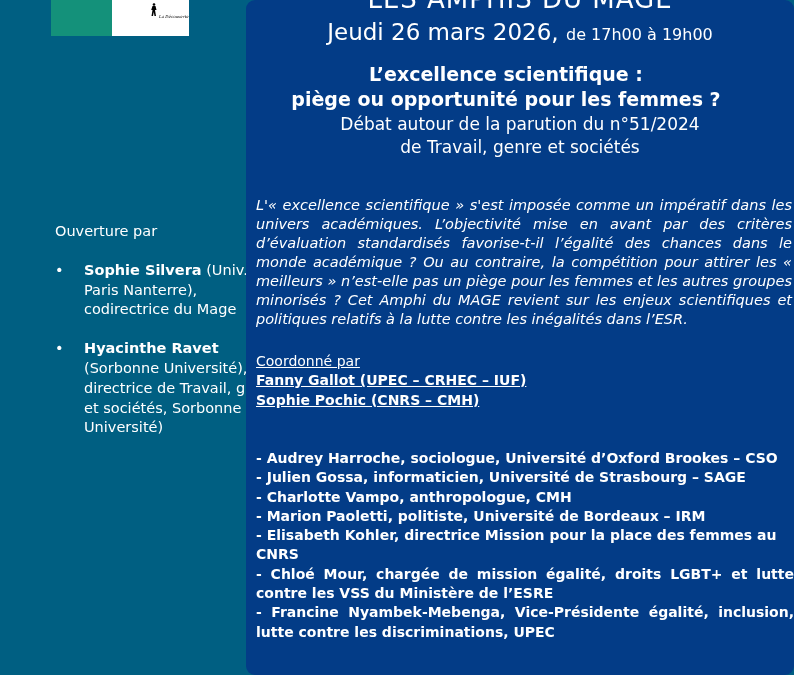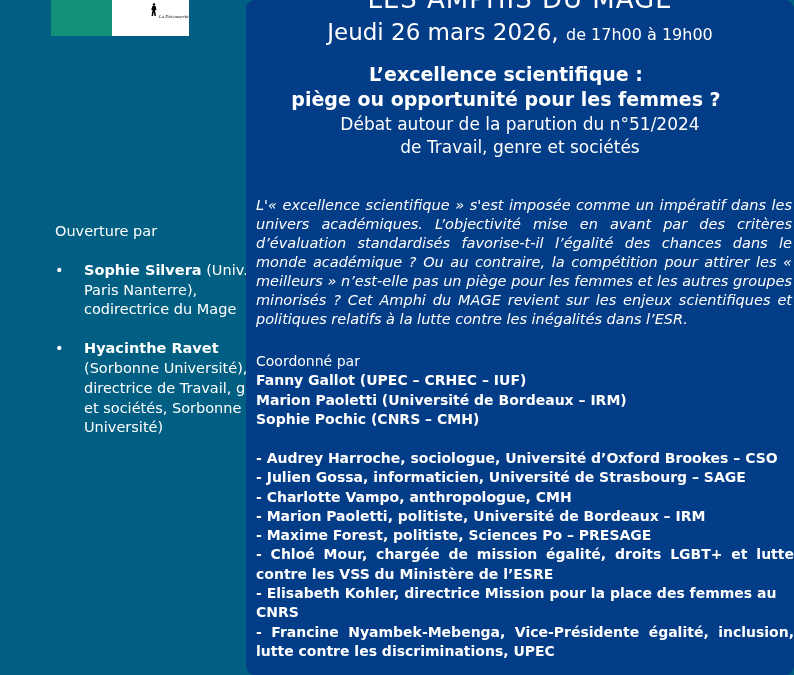--- a/index.html
+++ b/index.html
@@ -18,21 +18,21 @@
   .b { font-weight:bold; }
   .i { }
 
   .main { position:absolute; left:246px; top:0; width:548px; height:675px; background:#033c87;border-radius:9px; }
   .title-cut { position:absolute; left:0; width:548px; top:-16px; text-align:center; font-size:26px; font-weight:normal; letter-spacing:1px; }
   .date-line { position:absolute; left:0; width:548px; top:19px; text-align:center; font-size:23px; }
   .date-line .time { font-size:16px; }
   .headline { position:absolute; left:0; width:520px; top:62px; text-align:center; font-size:19px; font-weight:bold; line-height:25px; }
   .subline { position:absolute; left:0; width:548px; top:113px; text-align:center; font-size:17px; line-height:23px; }
   .abstract { position:absolute; left:10px; top:196px; width:536px; font-size:14.5px; line-height:19px; font-style:italic; text-align:justify; }
-  .coord { position:absolute; left:10px; top:352px; width:536px; font-size:14px; line-height:19.3px; }
+  .coord { position:absolute; left:10px; top:352px; width:536px; font-size:14px; line-height:19.3px;text-decoration:underline; }
   .part { position:absolute; left:10px; top:449px; width:538px; font-size:14px; line-height:19.3px; }
   .part .row { font-weight:bold; }
   .part .row.just { text-align:justify; text-align-last:left; }
 </style>
 </head>
 <body>
 
 <div class="sidebar">
   <div class="logo">
     <div class="green"></div>
@@ -78,27 +78,25 @@
       <span>de</span>
       <span class="i">Travail, genre et sociétés</span>
     </div>
   </div>
 
   <div class="abstract">L'« excellence scientifique » s'est imposée comme un impératif dans les univers académiques. L’objectivité mise en avant par des critères d’évaluation standardisés favorise-t-il l’égalité des chances dans le monde académique ? Ou au contraire, la compétition pour attirer les « meilleurs » n’est-elle pas un piège pour les femmes et les autres groupes minorisés ? Cet Amphi du MAGE revient sur les enjeux scientifiques et politiques relatifs à la lutte contre les inégalités dans l’ESR.</div>
 
   <div class="coord">
     <div>Coordonné par</div>
     <div class="b">Fanny Gallot (UPEC – CRHEC – IUF)</div>
-    <div class="b">Marion Paoletti (Université de Bordeaux – IRM)</div>
     <div class="b">Sophie Pochic (CNRS – CMH)</div>
   </div>
 
   <div class="part">
     <div class="row">- Audrey Harroche, sociologue, Université d’Oxford Brookes – CSO</div>
     <div class="row">- Julien Gossa, informaticien, Université de Strasbourg – SAGE</div>
     <div class="row">- Charlotte Vampo, anthropologue, CMH</div>
     <div class="row">- Marion Paoletti, politiste, Université de Bordeaux – IRM</div>
-    <div class="row">- Maxime Forest, politiste, Sciences Po – PRESAGE</div>
+    <div class="row">- Elisabeth Kohler, directrice Mission pour la place des femmes au CNRS</div>
     <div class="row just">- Chloé Mour, chargée de mission égalité, droits LGBT+ et lutte contre les VSS du Ministère de l’ESRE</div>
-    <div class="row">- Elisabeth Kohler, directrice Mission pour la place des femmes au CNRS</div>
     <div class="row just">- Francine Nyambek-Mebenga, Vice-Présidente égalité, inclusion, lutte contre les discriminations, UPEC</div>
   </div>
 </div>
 
 </body></html>

